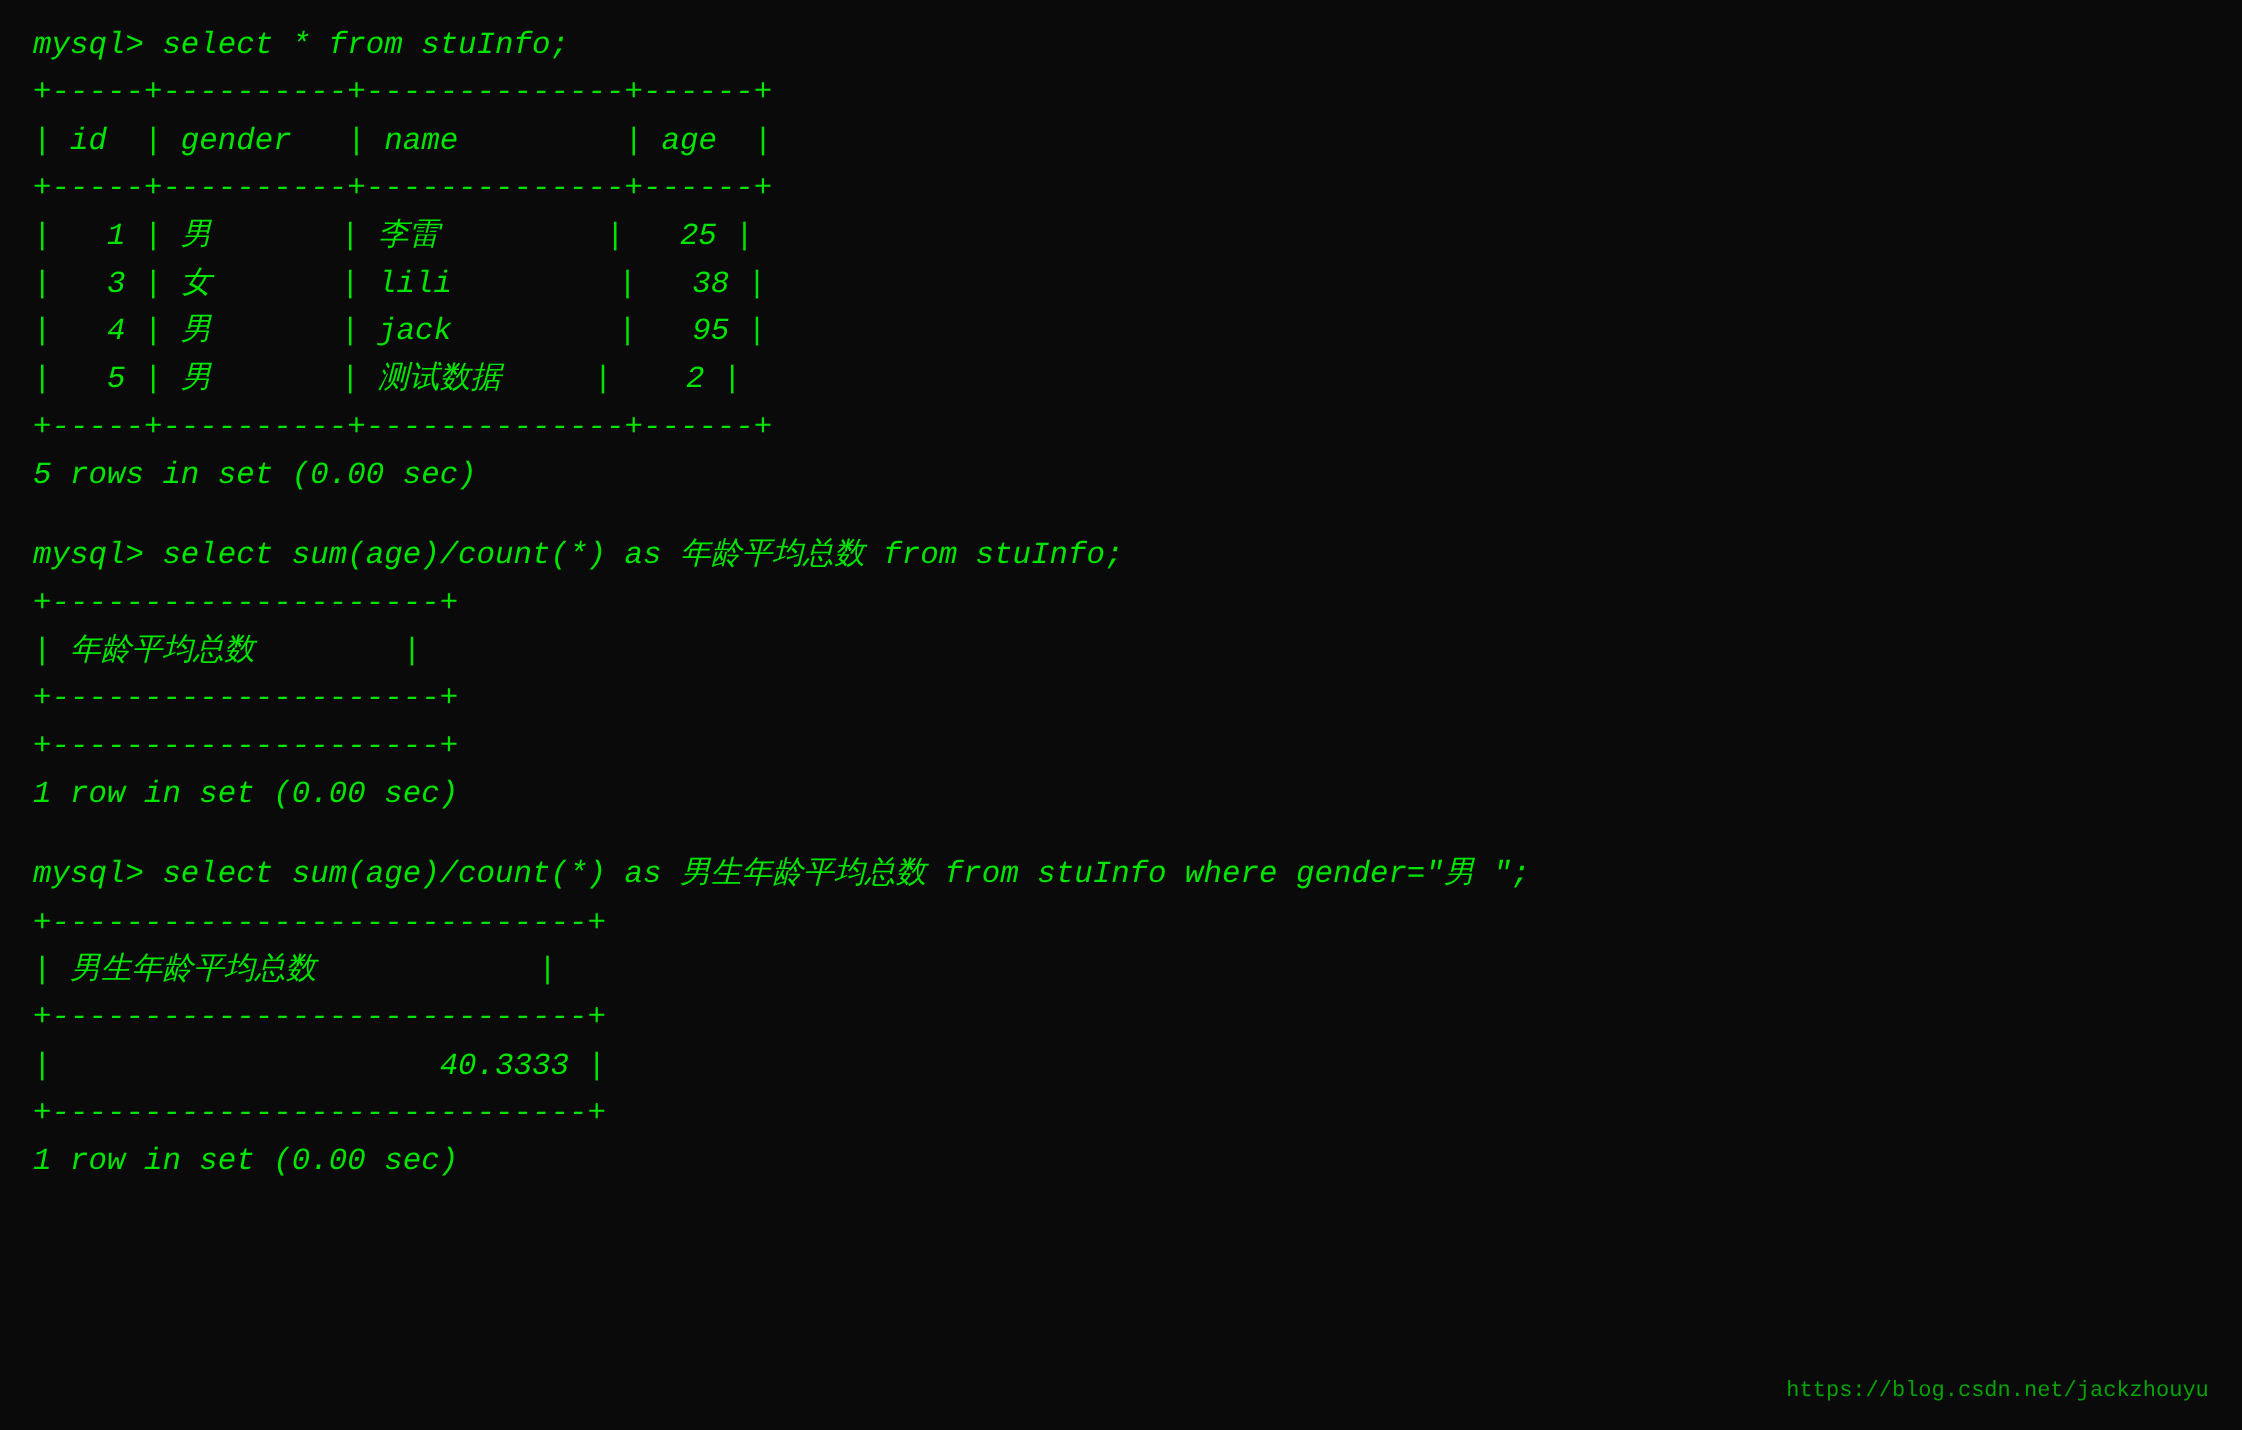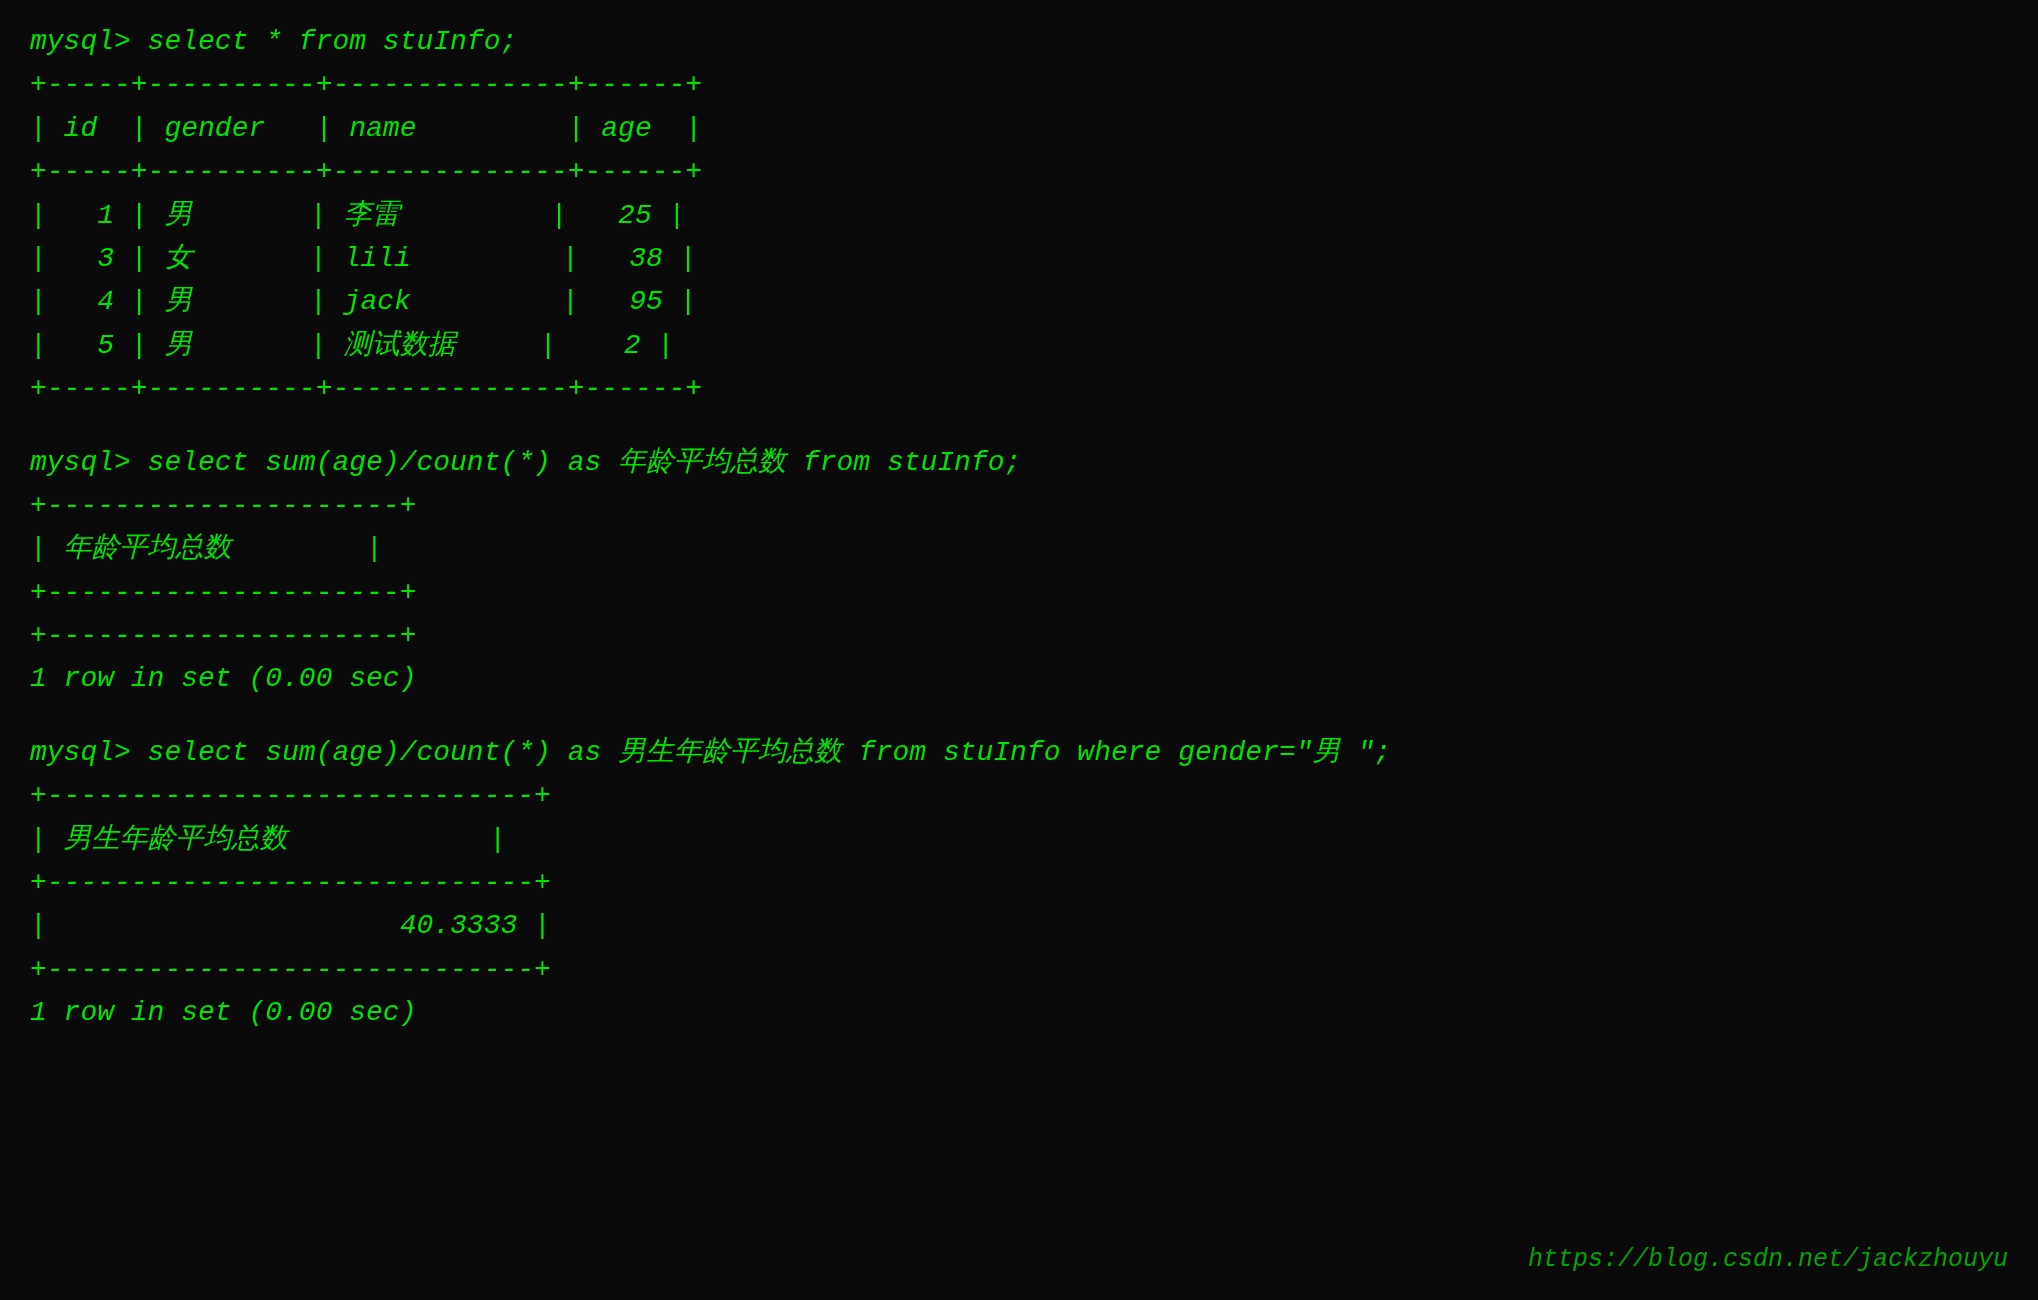--- a/index.html
+++ b/index.html
@@ -31,40 +31,40 @@
       white-space: pre;
       display: block;
       font-style: italic;
     }
 
     .watermark {
       position: fixed;
       bottom: 20px;
       right: 30px;
       color: #00e500;
-      font-size: 25px;
+      font-size: 20px;
       opacity: 0.7;
-      font-style: italic;
     }
   </style>
 </head>
 <body>
 
 <div class="terminal">
 
   <div class="block">
     <span class="line">mysql&gt; select * from stuInfo;</span>
     <span class="line">+-----+----------+--------------+------+</span>
     <span class="line">| id  | gender   | name         | age  |</span>
     <span class="line">+-----+----------+--------------+------+</span>
     <span class="line">|   1 | 男       | 李雷         |   25 |</span>
     <span class="line">|   3 | 女       | lili         |   38 |</span>
     <span class="line">|   4 | 男       | jack         |   95 |</span>
     <span class="line">|   5 | 男       | 测试数据     |    2 |</span>
     <span class="line">+-----+----------+--------------+------+</span>
+    <span class="line">5 rows in set (0.00 sec)</span>
   </div>
 
   <div class="block">
     <span class="line">mysql&gt; select sum(age)/count(*) as 年龄平均总数 from stuInfo;</span>
     <span class="line">+---------------------+</span>
     <span class="line">| 年龄平均总数        |</span>
     <span class="line">+---------------------+</span>
     <span class="line">+---------------------+</span>
     <span class="line">1 row in set (0.00 sec)</span>
   </div>

